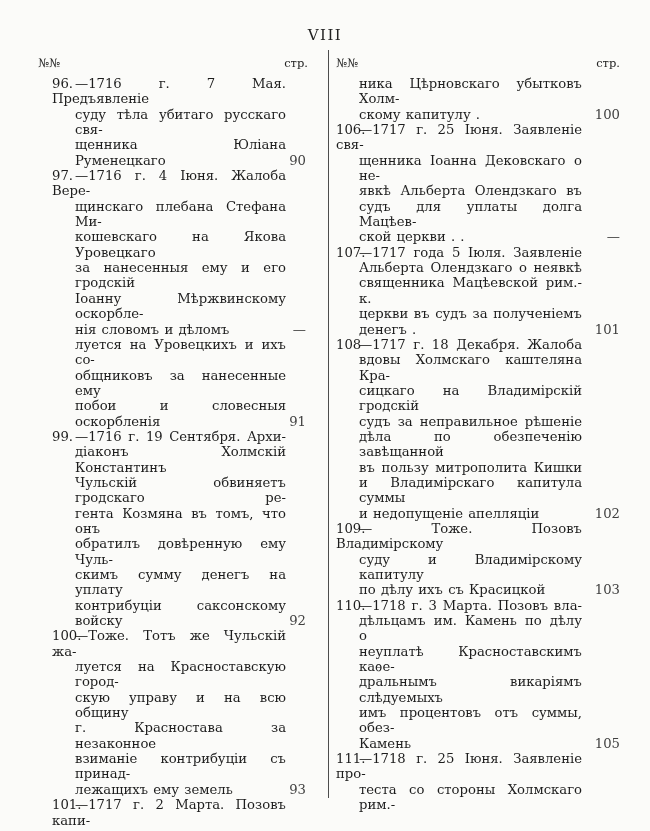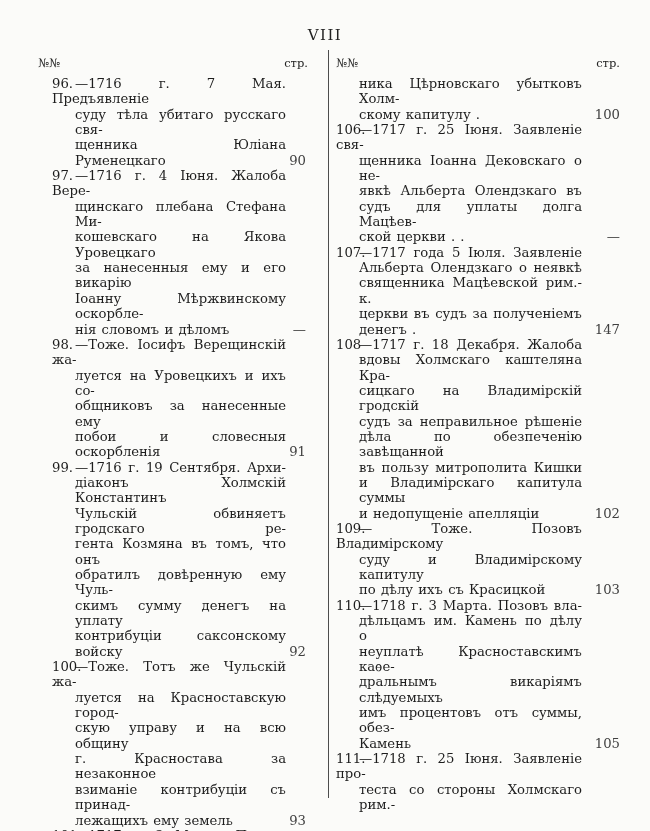--- a/index.html
+++ b/index.html
@@ -101,27 +101,26 @@
         <div class="entry">
           <div class="line first"><span class="num">96.</span>—1716 г. 7 Мая. Предъявленіе</div>
           <div class="line cont">суду тѣла убитаго русскаго свя-</div>
           <div class="line cont last">щенника Юліана Руменецкаго</div>
           <span class="pg">90</span>
         </div>
         <div class="entry">
           <div class="line first"><span class="num">97.</span>—1716 г. 4 Іюня. Жалоба Вере-</div>
           <div class="line cont">щинскаго плебана Стефана Ми-</div>
           <div class="line cont">кошевскаго на Якова Уровецкаго</div>
-          <div class="line cont">за нанесенныя ему и его викарію</div>
+          <div class="line cont">за нанесенныя ему и его гродскій</div>
           <div class="line cont">Іоанну Мѣржвинскому оскорбле-</div>
           <div class="line cont last">нія словомъ и дѣломъ</div>
           <span class="pg">—</span>
         </div>
         <div class="entry">
-          <div class="line first"><span class="num">98.</span>—Тоже. Іосифъ Верещинскій жа-</div>
           <div class="line cont">луется на Уровецкихъ и ихъ со-</div>
           <div class="line cont">общниковъ за нанесенные ему</div>
           <div class="line cont last">побои и словесныя оскорбленія</div>
           <span class="pg">91</span>
         </div>
         <div class="entry">
           <div class="line first"><span class="num">99.</span>—1716 г. 19 Сентября. Архи-</div>
           <div class="line cont">діаконъ Холмскій Константинъ</div>
           <div class="line cont">Чульскій обвиняетъ гродскаго ре-</div>
           <div class="line cont">гента Козмяна въ томъ, что онъ</div>
@@ -163,21 +162,21 @@
           <div class="line cont">судъ для уплаты долга Мацѣев-</div>
           <div class="line cont last">ской церкви . .</div>
           <span class="pg">—</span>
         </div>
         <div class="entry">
           <div class="line first"><span class="num">107.</span>—1717 года 5 Іюля. Заявленіе</div>
           <div class="line cont">Альберта Олендзкаго о неявкѣ</div>
           <div class="line cont">священника Мацѣевской рим.-к.</div>
           <div class="line cont">церкви въ судъ за полученіемъ</div>
           <div class="line cont last">денегъ .</div>
-          <span class="pg">147</span>
+          <span class="pg">101</span>
         </div>
         <div class="entry">
           <div class="line first"><span class="num">108</span>—1717 г. 18 Декабря. Жалоба</div>
           <div class="line cont">вдовы Холмскаго каштеляна Кра-</div>
           <div class="line cont">сицкаго на Владимірскій гродскій</div>
           <div class="line cont">судъ за неправильное рѣшеніе</div>
           <div class="line cont">дѣла по обезпеченію завѣщанной</div>
           <div class="line cont">въ пользу митрополита Кишки</div>
           <div class="line cont">и Владимірскаго капитула суммы</div>
           <div class="line cont last">и недопущеніе апелляціи</div>

